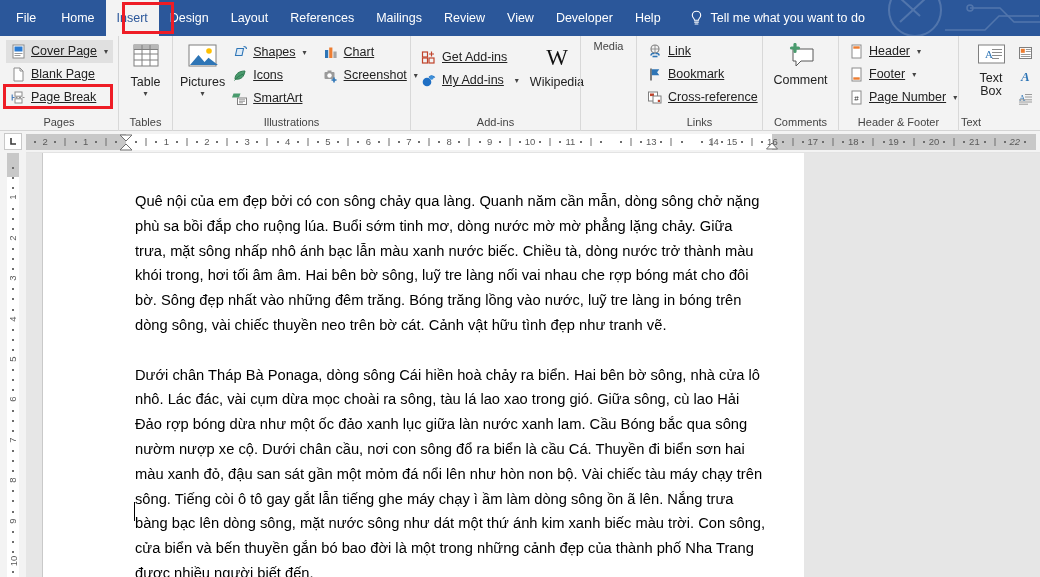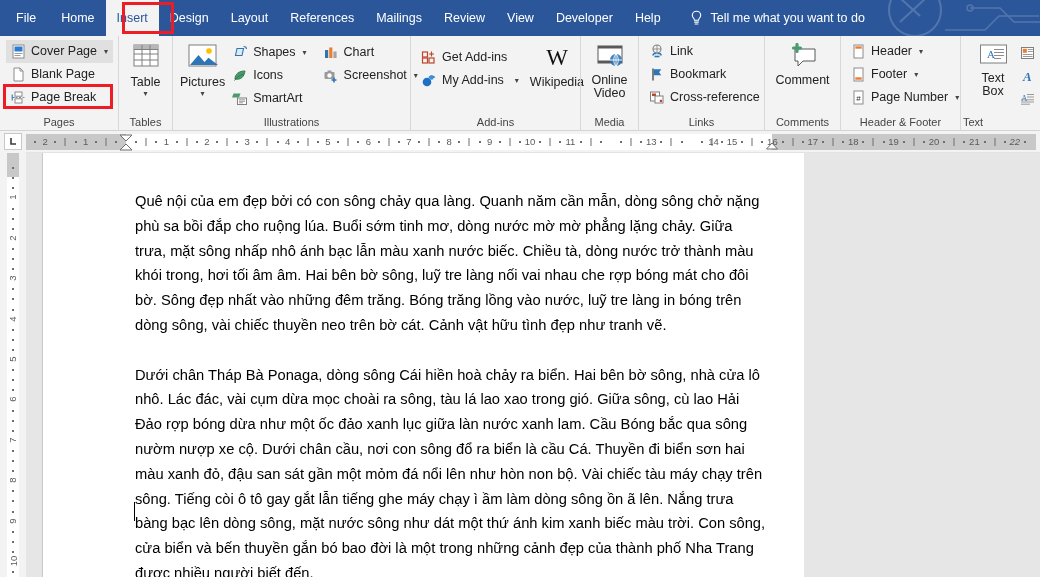--- a/index.html
+++ b/index.html
@@ -81,21 +81,21 @@
 
   
   .small-col { display: flex; flex-direction: column; justify-content: flex-start; }
   .sbtn {
     display: flex; align-items: center; gap: 5px;
     height: 23px; padding: 0 5px;
     font-size: 12.5px; color: #222; white-space: nowrap;
     cursor: default;
   }
   .sbtn.sel { background: #e0e0e0; }
-  .sbtn .cap { line-height: 1; }
+  .sbtn .cap { line-height: 1; text-decoration: underline; }
   .caret { font-size: 8px; color: #444; margin-left: 2px; }
 
   
   .bbtn {
     display: flex; flex-direction: column; align-items: center; justify-content: flex-start;
     width: 52px; padding: 3px 2px 0 2px;
     font-size: 12.5px; color: #222; text-align: center; line-height: 13px;
     cursor: default;
   }
   .bbtn .lbl { margin-top: 3px; }
@@ -396,33 +396,20 @@
         <svg class="ico" width="34" height="30" viewBox="0 0 34 30">
           <text x="17" y="22" font-family="Liberation Serif, serif" font-size="23" text-anchor="middle" fill="#111">W</text>
         </svg>
         <span class="lbl">Wikipedia</span>
       </div>
     </div>
     <div class="group-label">Add-ins</div>
   </div>
 
   <div class="group" style="width:58px">
-    <div class="group-body" style="justify-content:center">
-      <div class="bbtn" style="width:54px">
-        <svg class="ico" width="32" height="28" viewBox="0 0 32 28">
-          <rect x="4" y="3" width="24" height="17" fill="#ffffff" stroke="#595959"></rect>
-          <rect x="4" y="3" width="24" height="2.5" fill="#595959"></rect>
-          <rect x="4" y="17.5" width="24" height="2.5" fill="#595959"></rect>
-          <circle cx="22" cy="17" r="6" fill="#2e75b6" opacity="0.9"></circle>
-          <path d="M16 17h12M22 11v12M22 11c-3 3-3 9 0 12M22 11c3 3 3 9 0 12" fill="none" stroke="#ffffff" stroke-width="0.9"></path>
-        </svg>
-        <span class="lbl">Online</span>
-        <span class="lbl" style="margin-top:0">Video</span>
-      </div>
-    </div>
     <div class="group-label">Media</div>
   </div>
 
   <div class="group" style="width:126px">
     <div class="group-body">
       <div class="small-col">
         <div class="sbtn">
           <svg class="ico" width="16" height="15" viewBox="0 0 16 15">
             <circle cx="8" cy="5" r="4" fill="none" stroke="#7f7f7f" stroke-width="1.1"></circle>
             <path d="M4 5h8M8 1v8" stroke="#7f7f7f" stroke-width="0.8"></path>

